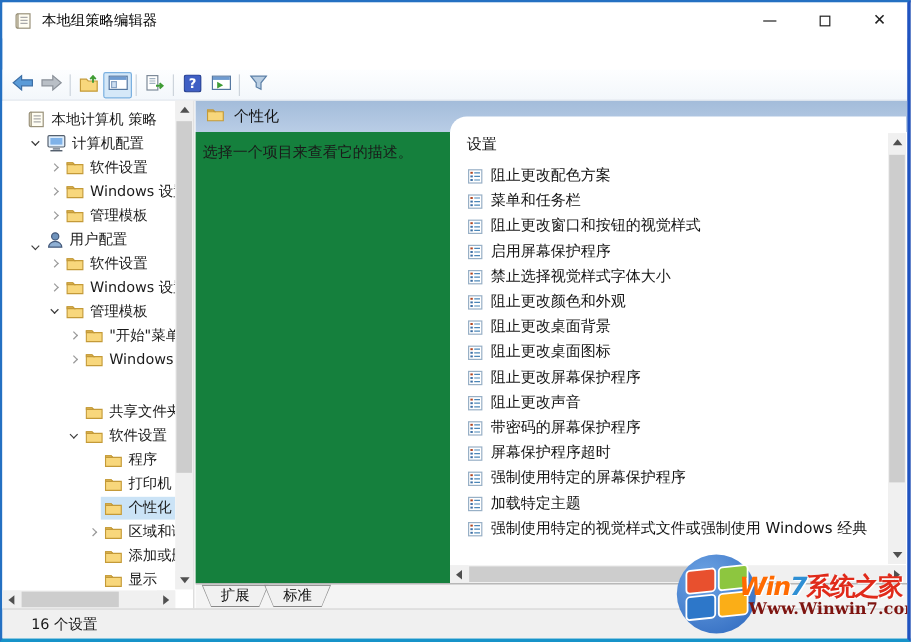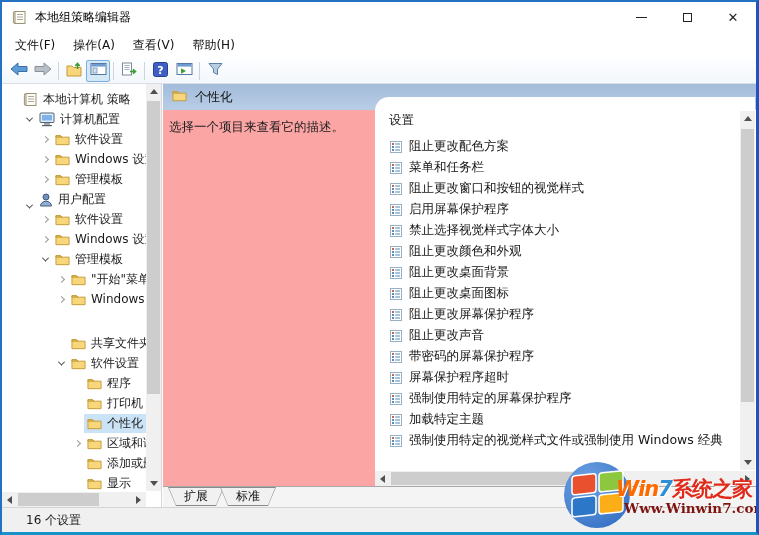--- a/index.html
+++ b/index.html
@@ -41,21 +41,21 @@
   .chev.exp i { border-color:#3c3c3c; transform:rotate(45deg) translate(-1px,-1px); }
   .tree-inner { display:flex; align-items:center; gap:5px; padding:1px 3px; }
   .tree-row.selected .tree-inner { background:#cbe3f6; }
   .tree-label { font-size:12px; }
   
   .right-pane { position:absolute; left:161px; right:0; top:0; bottom:0; background:#fff; }
   .band { position:absolute; left:0; right:0; top:0; height:26px;
     background:linear-gradient(#a3bcda,#b9cde6); display:flex; align-items:center; padding-left:9px; gap:8px; z-index:1; }
   .band-title { font-size:12.5px; color:#111; }
   .panel { position:absolute; left:212px; top:13px; right:1px; bottom:37px; background:#fff; border-top-left-radius:14px; z-index:2; overflow:hidden; }
-  .desc-col { position:absolute; left:0; top:26px; width:212px; bottom:21px; background:#fca5a5; z-index:0; padding:9px 8px 0 6px;font-family:Liberation Serif, serif; }
+  .desc-col { position:absolute; left:0; top:26px; width:212px; bottom:21px; background:#15803d; z-index:0; padding:9px 8px 0 6px;font-family:Liberation Serif, serif; }
   .desc-text { font-size:12.5px; color:#1a1a1a; }
   .settings-header { margin:15px 0 7px 14px; font-size:12.5px; color:#1a1a1a; }
   .settings-list { padding-left:14px; }
   .setting-row { height:21px; display:flex; align-items:center; gap:6px; white-space:nowrap; }
   .setting-label { font-size:12.5px; color:#141414; }
   
   .vscroll { position:absolute; width:15px; background:#f0f0f0; }
   .hscroll { position:absolute; height:15px; background:#f0f0f0; }
   .sb-btn { position:absolute; width:15px; height:15px; display:flex; align-items:center; justify-content:center; background:#f0f0f0; }
   .thumb { position:absolute; background:#cdcdcd; }
@@ -114,26 +114,20 @@
         </div>
       <div class="cap-btn">
           <span class="glyph-max"></span>
         </div>
       <div class="cap-btn">
           <span class="glyph-close">✕</span>
         </div>
     </div>
   </div>
 
-  <div class="menubar" id="menubar">
-      <div class="menu-item">文件(F)</div>
-      <div class="menu-item">操作(A)</div>
-      <div class="menu-item">查看(V)</div>
-      <div class="menu-item">帮助(H)</div>
-    </div>
 
   <div class="toolbar" id="toolbar">
       <div class="tb-btn">
         <span><svg width="18" height="14" viewBox="0 0 18 14">
             <path d="M8 1 L1 7 L8 13 V9.5 H17 V4.5 H8 Z" fill="#5a9bd8" stroke="#3c6ea5"></path>
           </svg></span>
       </div>
       <div class="tb-btn">
         <span><svg width="18" height="14" viewBox="0 0 18 14">
             <path d="M10 1 L17 7 L10 13 V9.5 H1 V4.5 H10 Z" fill="#b9bfc6" stroke="#8b9199"></path>

